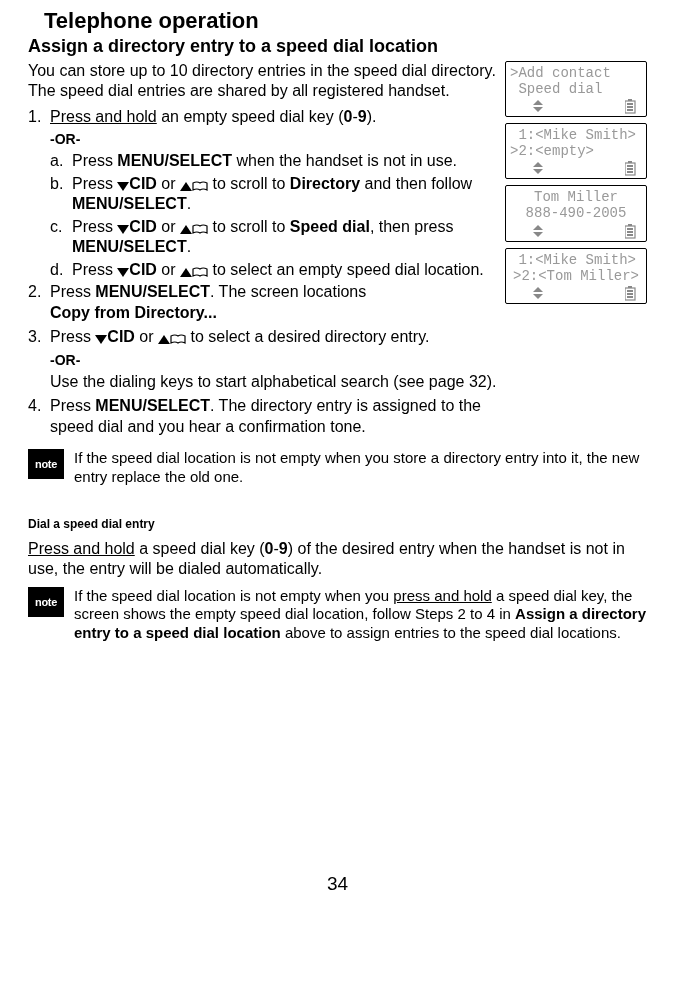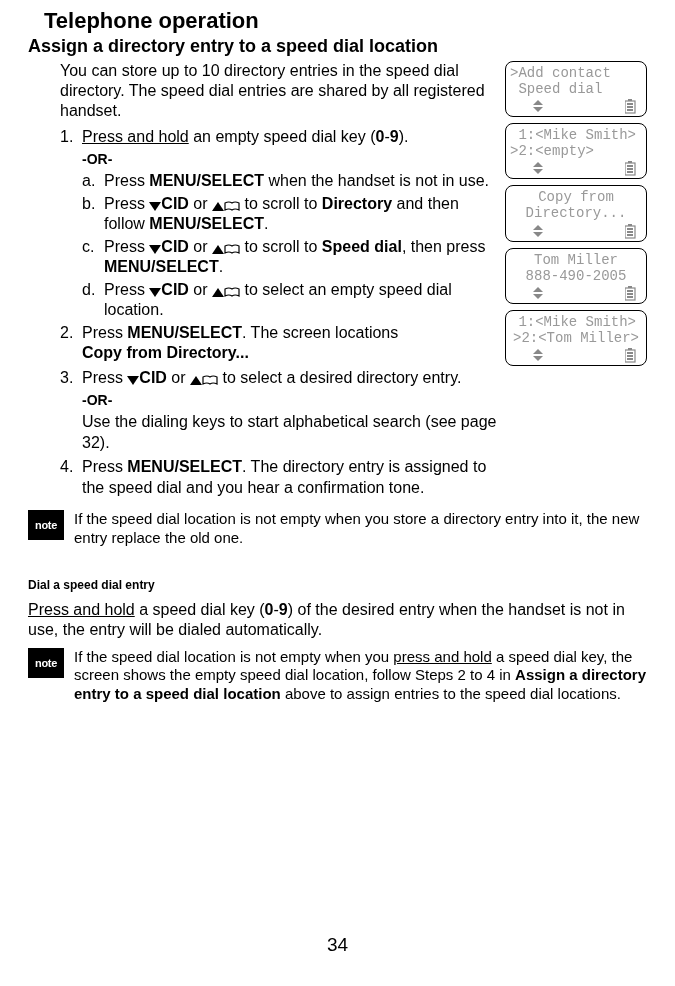--- a/index.html
+++ b/index.html
@@ -5,21 +5,21 @@
   * { box-sizing: border-box; margin: 0; padding: 0; }
   html, body { width: 675px; font-family: Arial, Helvetica, sans-serif; color: #000; }
   body { padding: 8px 28px 20px 28px; }
 
   h1 { font-size: 22px; font-weight: bold; margin-bottom: 2px; margin-left: 16px; }
   h2 { font-size: 18px; font-weight: bold; margin-bottom: 4px; }
   h3 { font-size: 12px; font-weight: bold; margin: 30px 0 8px 0; }
 
   .intro { font-size: 16px; line-height: 1.25; margin-bottom: 6px; }
 
-  .content-row { display: flex; align-items: flex-start; margin-left: 32px; }
+  .content-row { display: flex; align-items: flex-start; }
   .left-col { flex: 1; padding-right: 8px; }
   .right-col { width: 142px; display: flex; flex-direction: column; gap: 6px; }
 
   ol.main-list { list-style: none; font-size: 16px; line-height: 1.28; }
   ol.main-list > li { display: flex; margin-bottom: 4px; }
   ol.main-list > li > .num { width: 22px; flex-shrink: 0; }
   ol.main-list > li > .body { flex: 1; }
 
   .or { font-size: 14px; font-weight: bold; margin: 2px 0 4px 22px; }
 
@@ -28,21 +28,21 @@
   ol.sub-list > li > .num { width: 22px; flex-shrink: 0; }
   ol.sub-list > li > .body { flex: 1; }
 
   .u { text-decoration: underline; }
   .b { font-weight: bold; }
   .smcaps { font-variant: small-caps; font-weight: bold; }
 
   
   .lcd {
     border: 1.5px solid #000;
-    border-radius: 8px;
+    border-radius: 2px;
     padding: 3px 4px 2px 4px;
     font-family: "Courier New", monospace;
     font-size: 14px;
     color: #999;
     text-align: center;
     line-height: 1.15;
   }
   .lcd .line { white-space: pre; }
   .lcd .icons { display: flex; justify-content: space-between; align-items: center; padding: 2px 6px 0 22px; color:#777; }
   .lcd .icons svg { display:block; }
@@ -209,32 +209,20 @@
       <div class="icons">
         <svg width="12" height="13">
             <use href="#updown-grey"></use>
           </svg>
         <svg width="11" height="15">
             <use href="#batt-grey"></use>
           </svg>
       </div>
     </div>
     <div class="lcd">
-      <div class="line">Copy from</div>
-      <div class="line">Directory...</div>
-      <div class="icons">
-        <svg width="12" height="13">
-            <use href="#updown-grey"></use>
-          </svg>
-        <svg width="11" height="15">
-            <use href="#batt-grey"></use>
-          </svg>
-      </div>
-    </div>
-    <div class="lcd">
       <div class="line">Tom Miller</div>
       <div class="line">888-490-2005</div>
       <div class="icons">
         <svg width="12" height="13">
             <use href="#updown-grey"></use>
           </svg>
         <svg width="11" height="15">
             <use href="#batt-grey"></use>
           </svg>
       </div>

